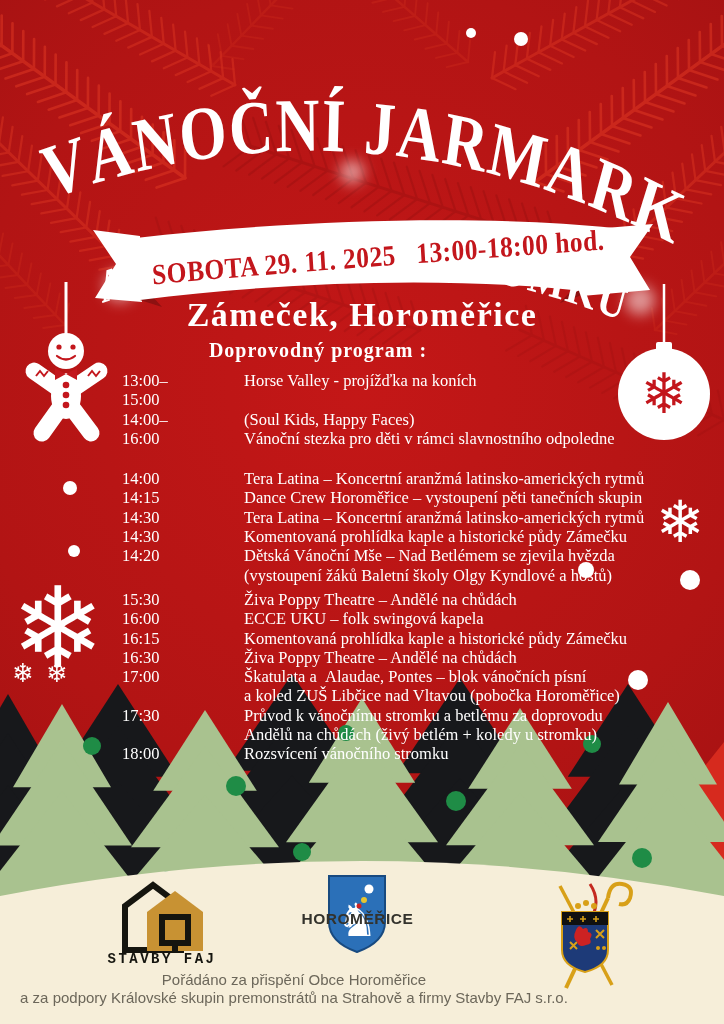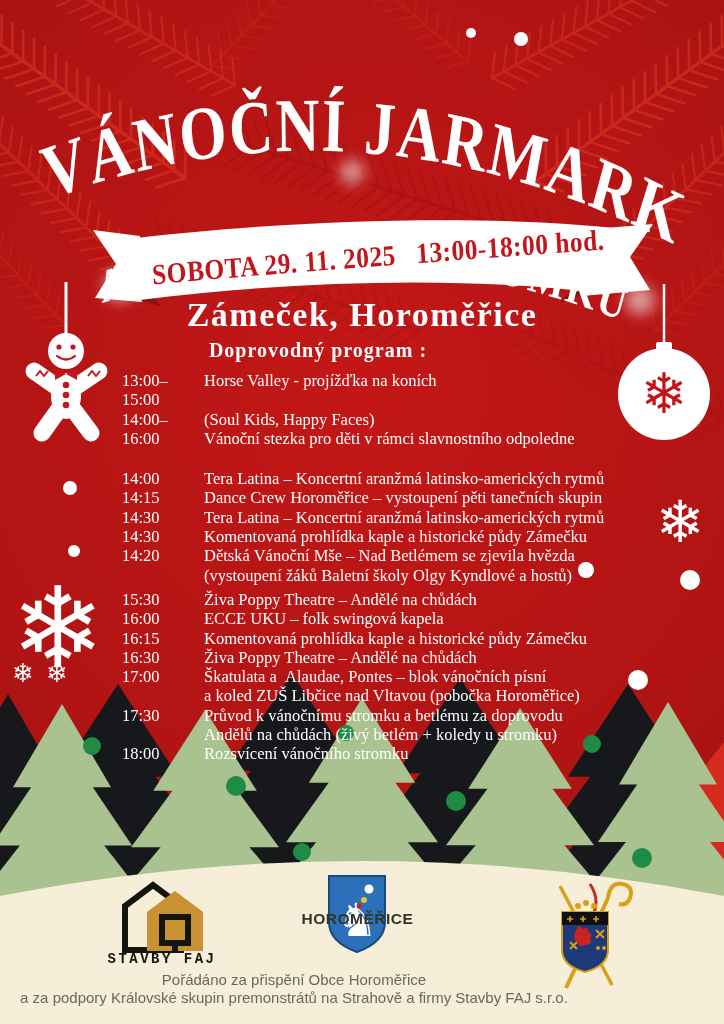--- a/index.html
+++ b/index.html
@@ -16,21 +16,21 @@
     color:#fff;font-size:34px;font-weight:700;letter-spacing:1.5px;z-index:7;
   }
   .prog-heading{
     position:absolute;top:339px;left:12px;width:612px;text-align:center;
     color:#fff;font-size:20px;font-weight:700;letter-spacing:1px;z-index:7;
   }
   .prog-list{
     position:absolute;top:371px;left:122px;width:568px;z-index:7;
     color:#fff;font-size:16.5px;line-height:19.3px;
   }
-  .prog-row{display:flex;}
+  .prog-row{display:flex;gap:40px;}
   .prog-row.gap1{margin-top:21px;}
   .prog-row.gap2{margin-top:5px;justify-content:center;}
   .prog-time{width:82px;flex:0 0 82px;}
   .prog-desc{flex:1;}
   .flake{
     position:absolute;color:#fff;z-index:5;transform:translate(-50%,-50%);
     font-family:"DejaVu Sans",sans-serif;line-height:1;
   }
   .footer-label-stavby{
     position:absolute;top:951px;left:88px;width:148px;text-align:center;z-index:9;

